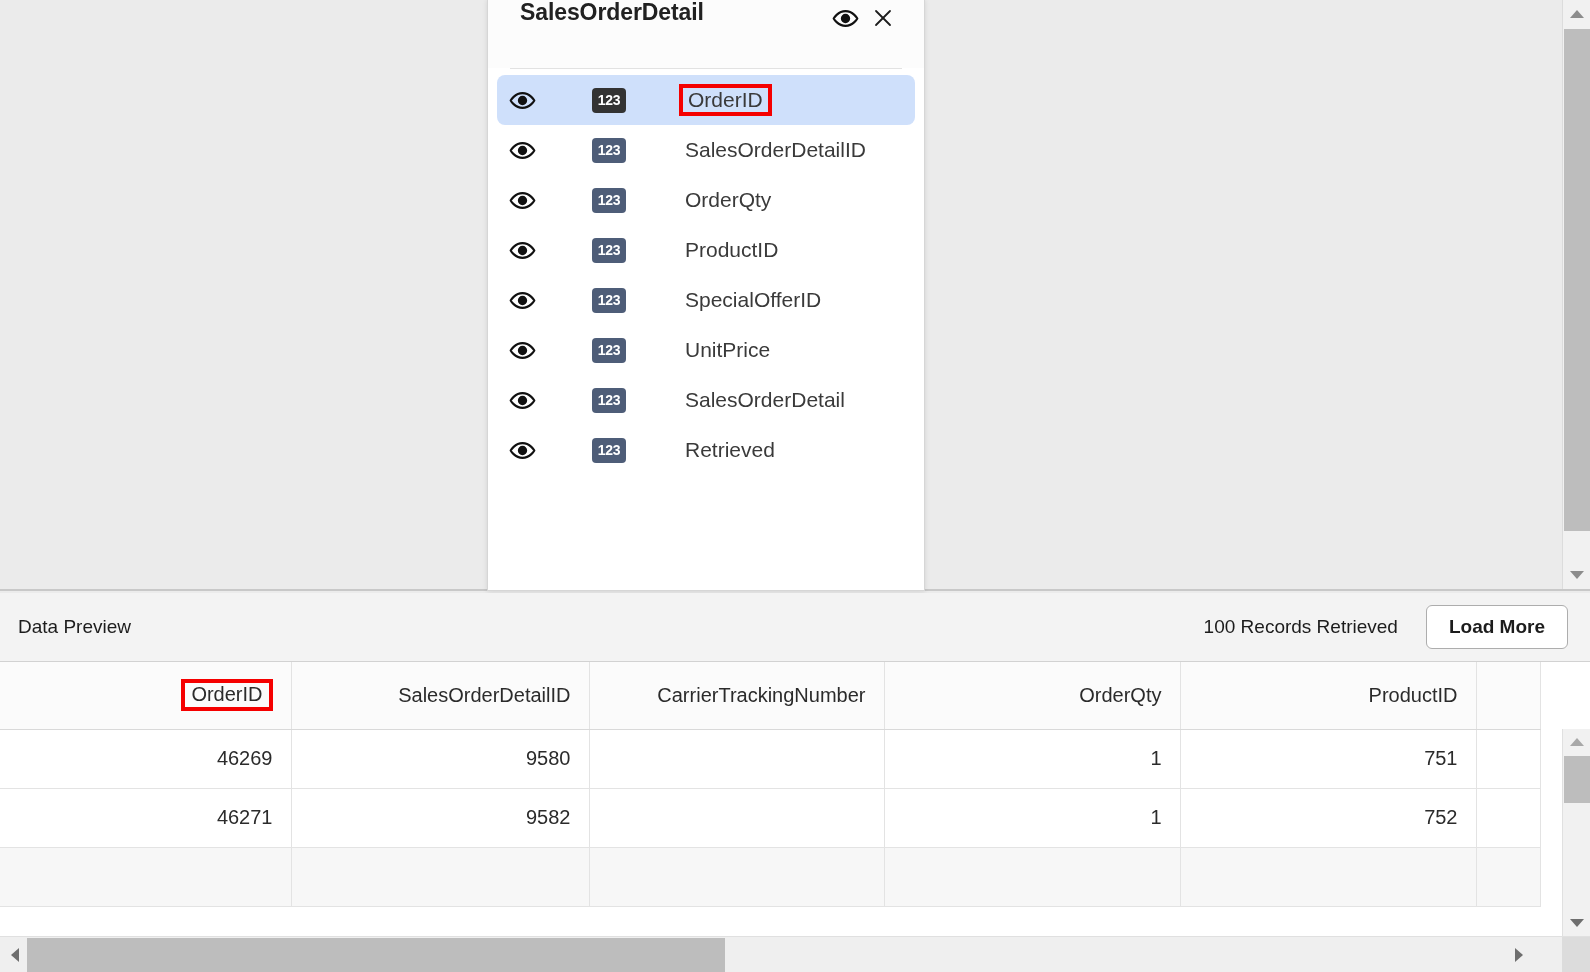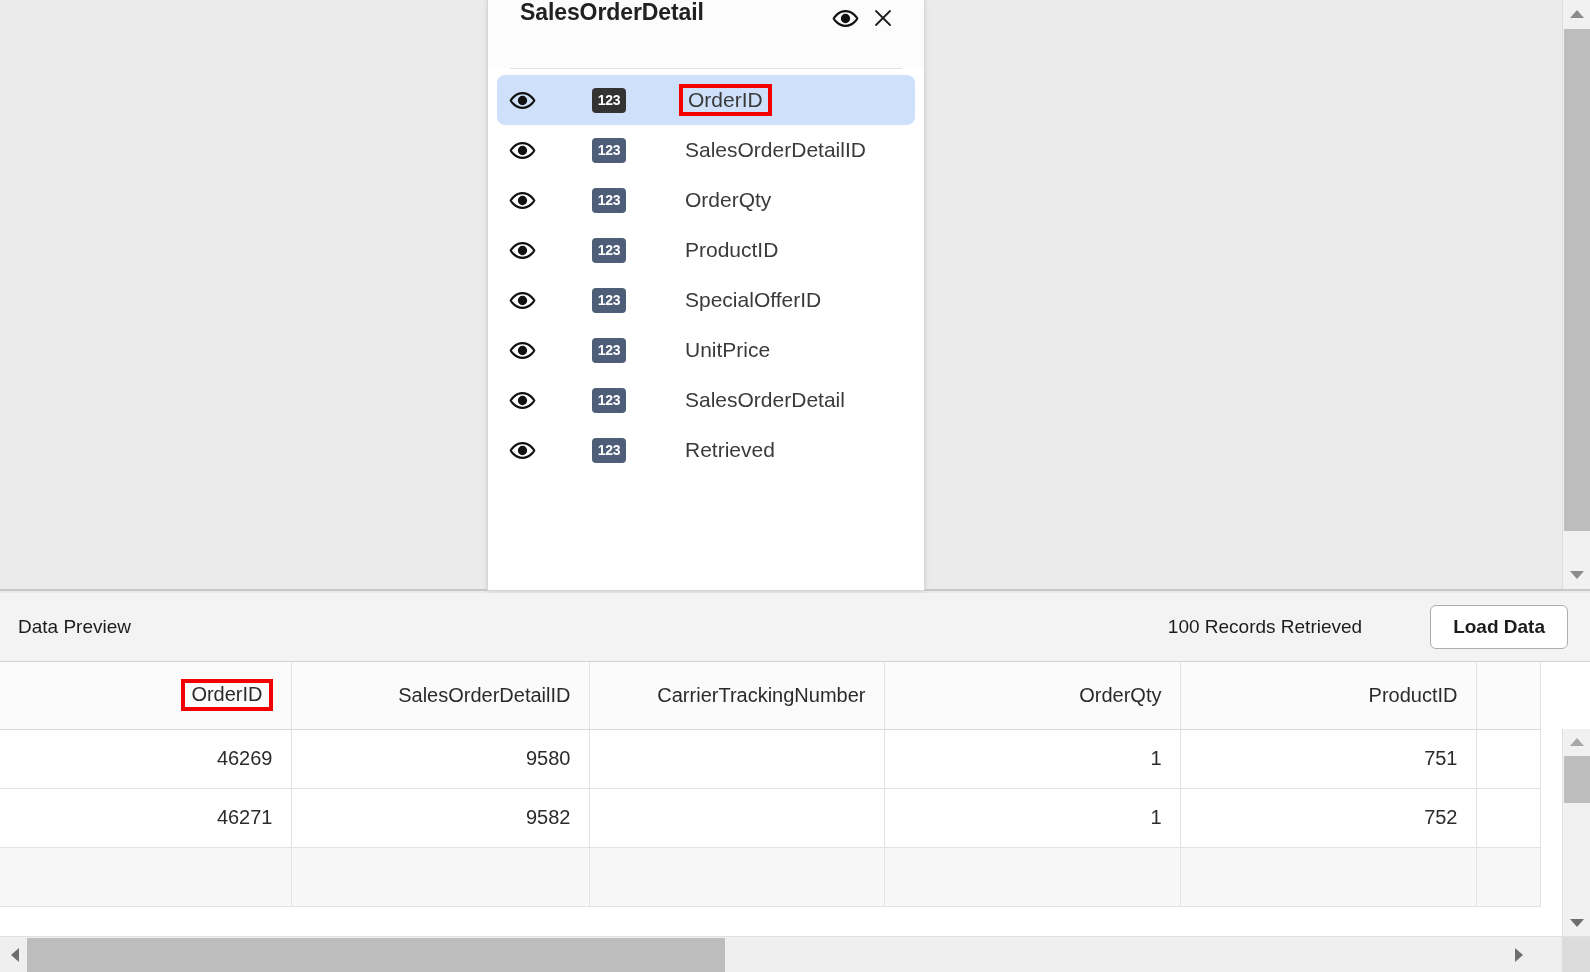--- a/index.html
+++ b/index.html
@@ -153,21 +153,20 @@
   
   .preview-bar {
     position: absolute;
     left: 0; top: 593px;
     width: 1590px; height: 69px;
     background: #f3f3f3;
     display: flex;
     align-items: center;
     padding: 0 22px 0 18px;
     border-bottom: 1px solid #d2d2d2;
-    gap: 40px;
   }
   .preview-title {
     font-size: 19px;
     color: #1c1c1c;
     font-weight: 400;
   }
   .preview-spacer { flex: 1; }
   .records-text {
     font-size: 19px;
     color: #1c1c1c;
@@ -418,21 +417,21 @@
       <div class="arrow down">
         <div class="tri down"></div>
       </div>
     </div>
   </div>
 
   <div class="preview-bar">
     <div class="preview-title">Data Preview</div>
     <div class="preview-spacer"></div>
     <div class="records-text">100 Records Retrieved</div>
-    <button class="load-more">Load Data</button>
+    <button class="load-more">Load More</button>
   </div>
 
   <div class="table-wrap">
     <table class="grid">
       <colgroup>
         <col class="col-a">
           <col class="col-b">
           <col class="col-c">
         <col class="col-d">
           <col class="col-e">

